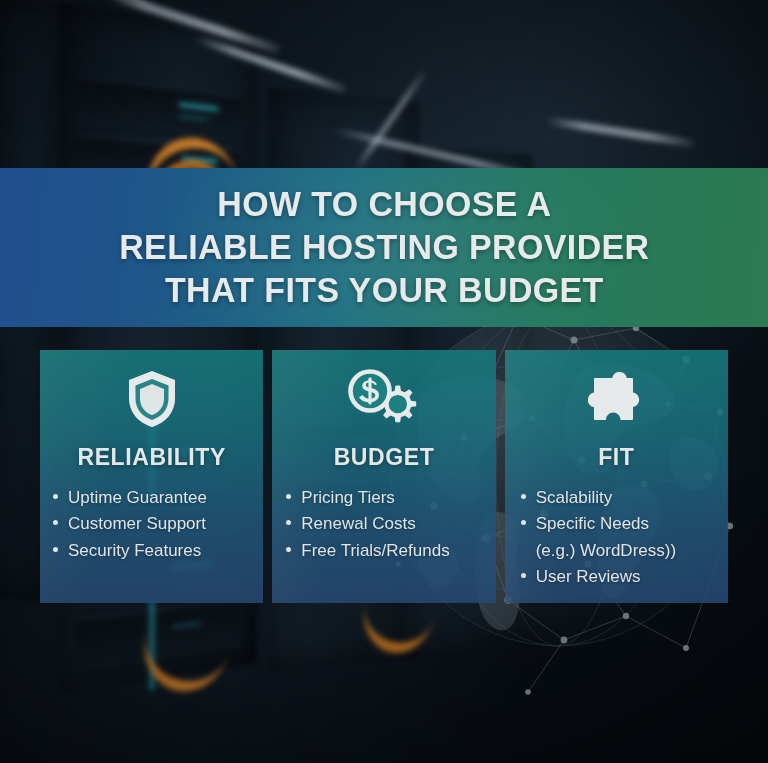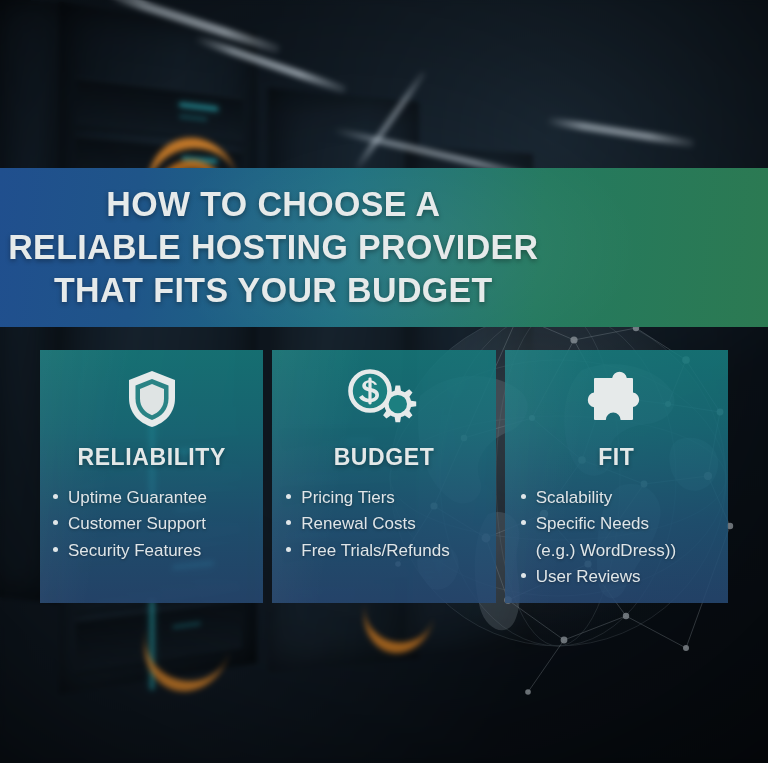--- a/index.html
+++ b/index.html
@@ -105,20 +105,21 @@
   .globe-wrap svg { width: 100%; height: 100%; display: block; }
 
   
   .banner {
     position: absolute;
     left: 0; top: 168px;
     width: 768px; height: 159px;
     background: linear-gradient(95deg, #204f8e 0%, #1f5589 18%, #1d6f80 45%, #24795f 70%, #2c7a52 100%);
     display: flex;
     align-items: center;
+    justify-content: center;
   }
   .banner-glow {
     position: absolute; inset: 0;
     background: radial-gradient(ellipse 45% 120% at 52% 50%, rgba(255,255,255,.07), rgba(255,255,255,0) 70%);
     pointer-events: none;
   }
   .banner-title {
     position: relative;
     margin: 0;
     text-align: center;

